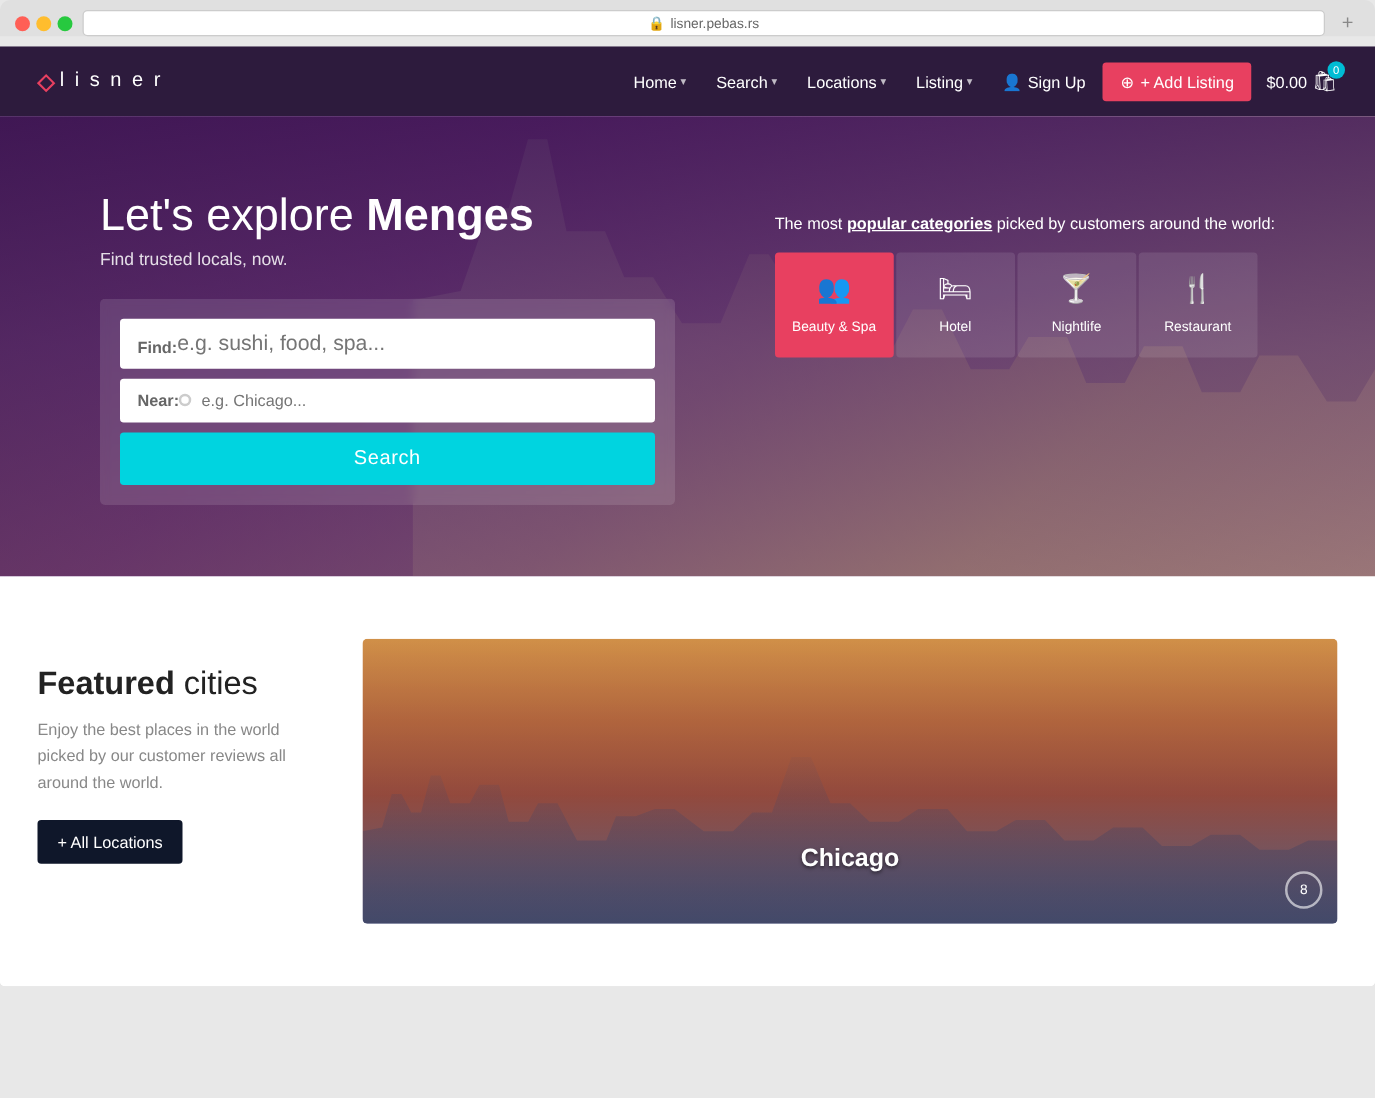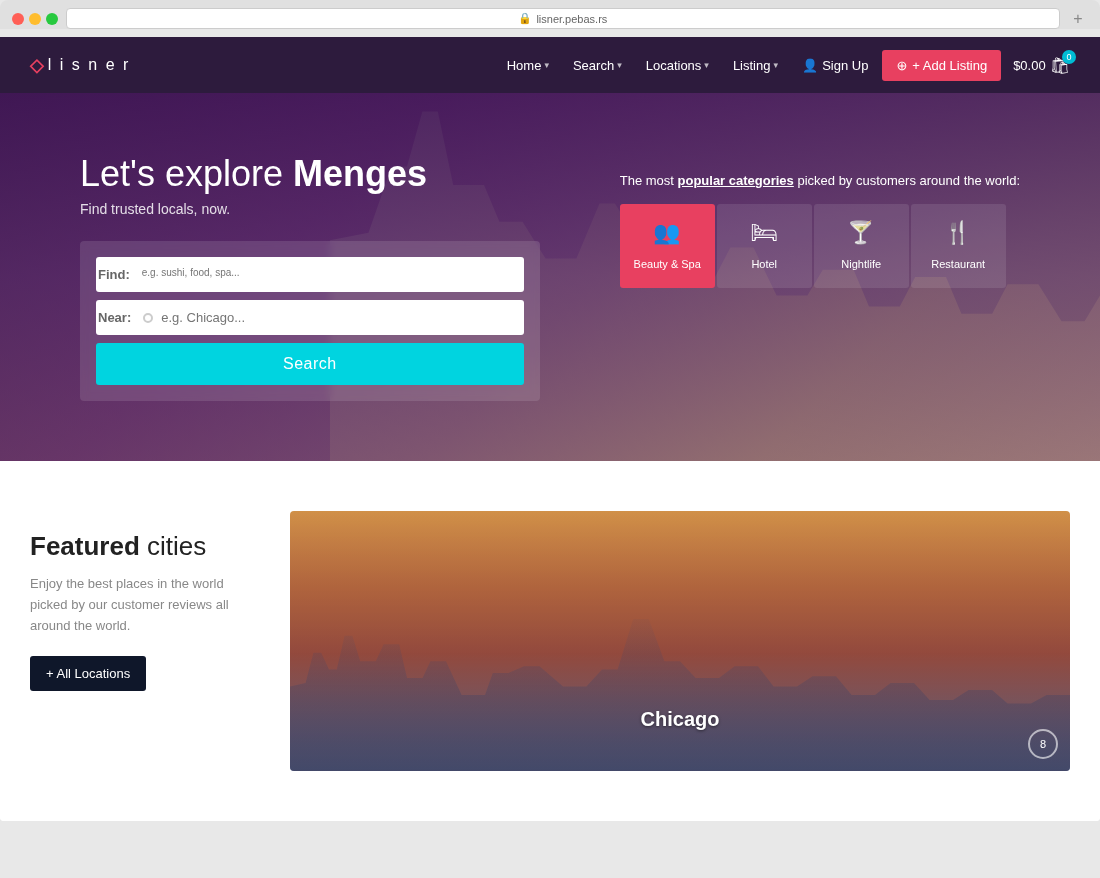--- a/index.html
+++ b/index.html
@@ -81,26 +81,26 @@
     }
     .hero-left { flex: 1; max-width: 480px; }
     .hero-title { color: white; font-size: 36px; font-weight: 300; margin-bottom: 6px; }
     .hero-title strong { font-weight: 800; }
     .hero-subtitle { color: rgba(255,255,255,0.85); font-size: 14px; margin-bottom: 24px; }
     .search-box {
       background: rgba(255,255,255,0.12); border-radius: 4px;
       padding: 16px; backdrop-filter: blur(4px);
     }
     .search-field {
-      display: flex; align-items: flex-start; background: white;
-      border-radius: 3px; padding: 10px 2px; margin-bottom: 8px; gap: 12px;
+      display: flex; align-items: flex-end; background: white;
+      border-radius: 3px; padding: 10px 14px; margin-bottom: 8px; gap: 0;
     }
     .search-field-label { color: #666; font-size: 13px; font-weight: 600; white-space: nowrap; }
     .search-field input {
-      border: none; outline: none; flex: 1; font-size: 10px; color: #999;
+      border: none; outline: none; flex: 1; font-size: 17px; color: #999;
       background: transparent;
     }
     .search-field-near { display: flex; align-items: center; gap: 8px; }
     .location-dot {
       width: 10px; height: 10px; border-radius: 50%; border: 2px solid #ccc; flex-shrink: 0;
     }
     .btn-search {
       width: 100%; background: #00d4e0; color: white; border: none;
       padding: 12px; border-radius: 3px; font-size: 16px; font-weight: 500; cursor: pointer;
       letter-spacing: 0.5px;
@@ -127,21 +127,21 @@
     .featured-info { width: 220px; flex-shrink: 0; padding-top: 20px; }
     .featured-title { font-size: 26px; font-weight: 300; color: #222; margin-bottom: 12px; }
     .featured-title strong { font-weight: 800; }
     .featured-desc { font-size: 13px; color: #888; line-height: 1.6; margin-bottom: 20px; }
     .btn-all-locations {
       background: #0f172a; color: white; border: none; padding: 10px 16px;
       border-radius: 3px; font-size: 13px; cursor: pointer; display: flex; align-items: center; gap: 5px;
     }
     .city-card {
       flex: 1; border-radius: 4px; overflow: hidden; position: relative;
-      height: 260px;
+      height: 228px;
     }
     .city-overlay {
       position: absolute; inset: 0;
       background: linear-gradient(to bottom, rgba(0,0,0,0.1) 0%, rgba(0,0,0,0.35) 100%);
     }
     .city-name {
       position: absolute; bottom: 40px; left: 50%; transform: translateX(-50%);
       color: white; font-size: 20px; font-weight: 600; text-shadow: 0 1px 3px rgba(0,0,0,0.5);
       white-space: nowrap;
     }

